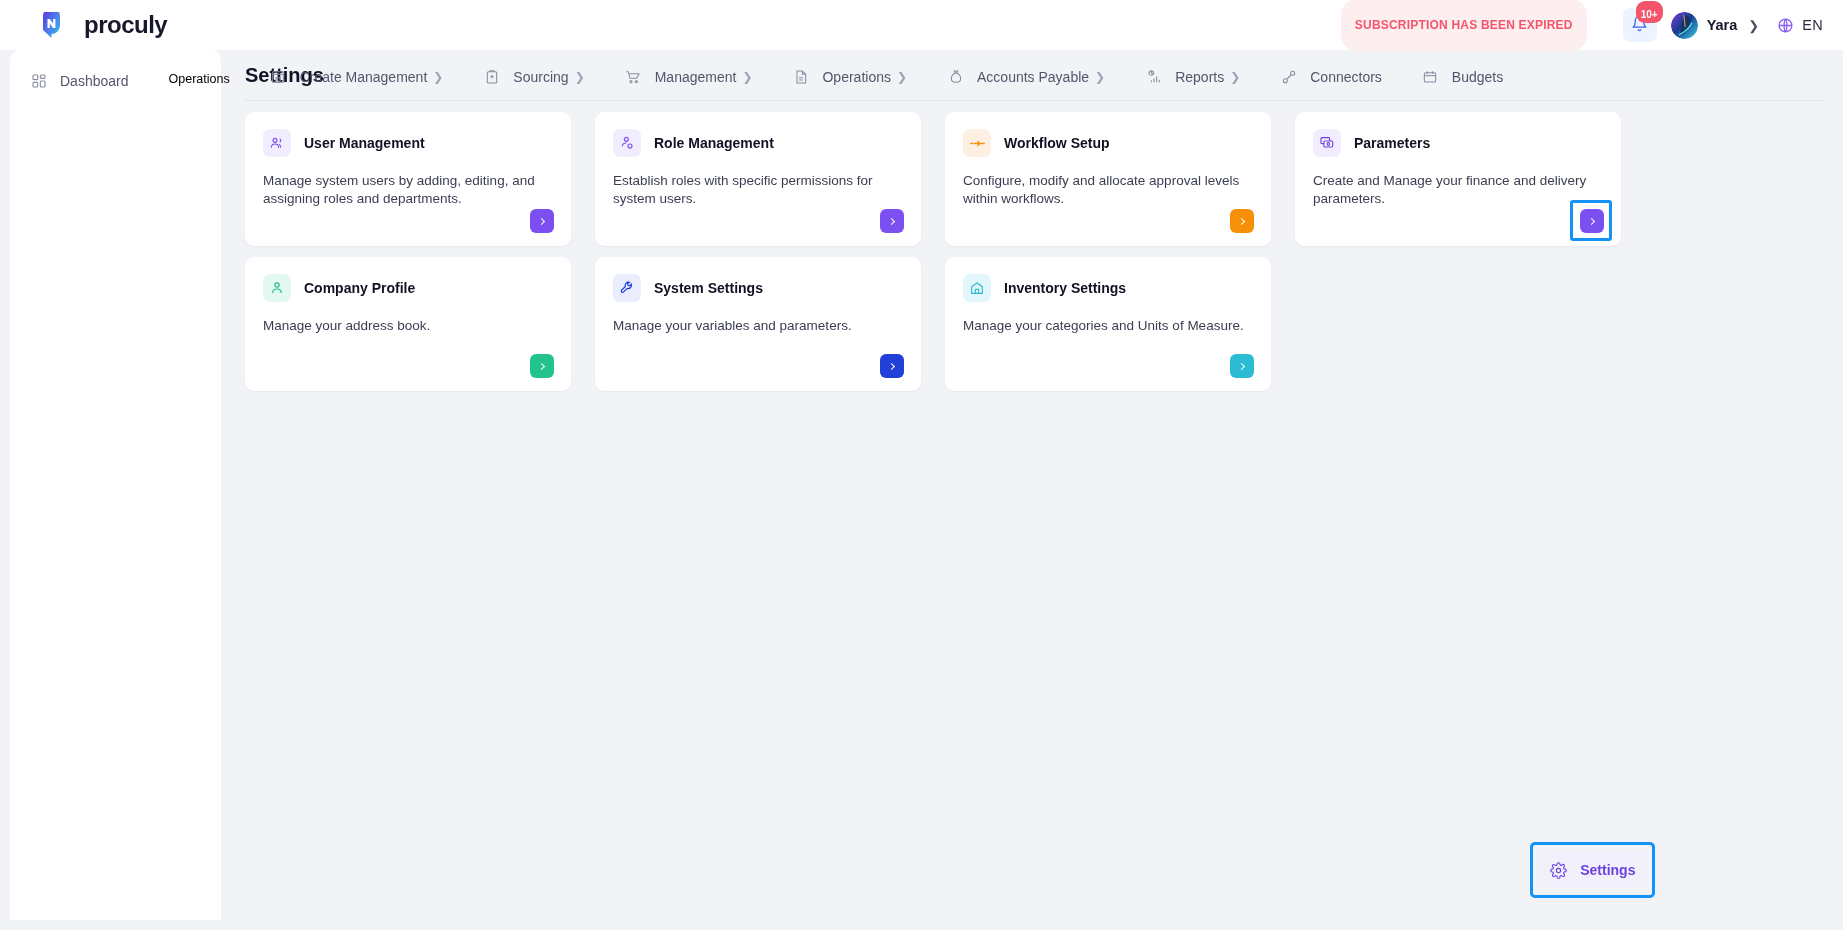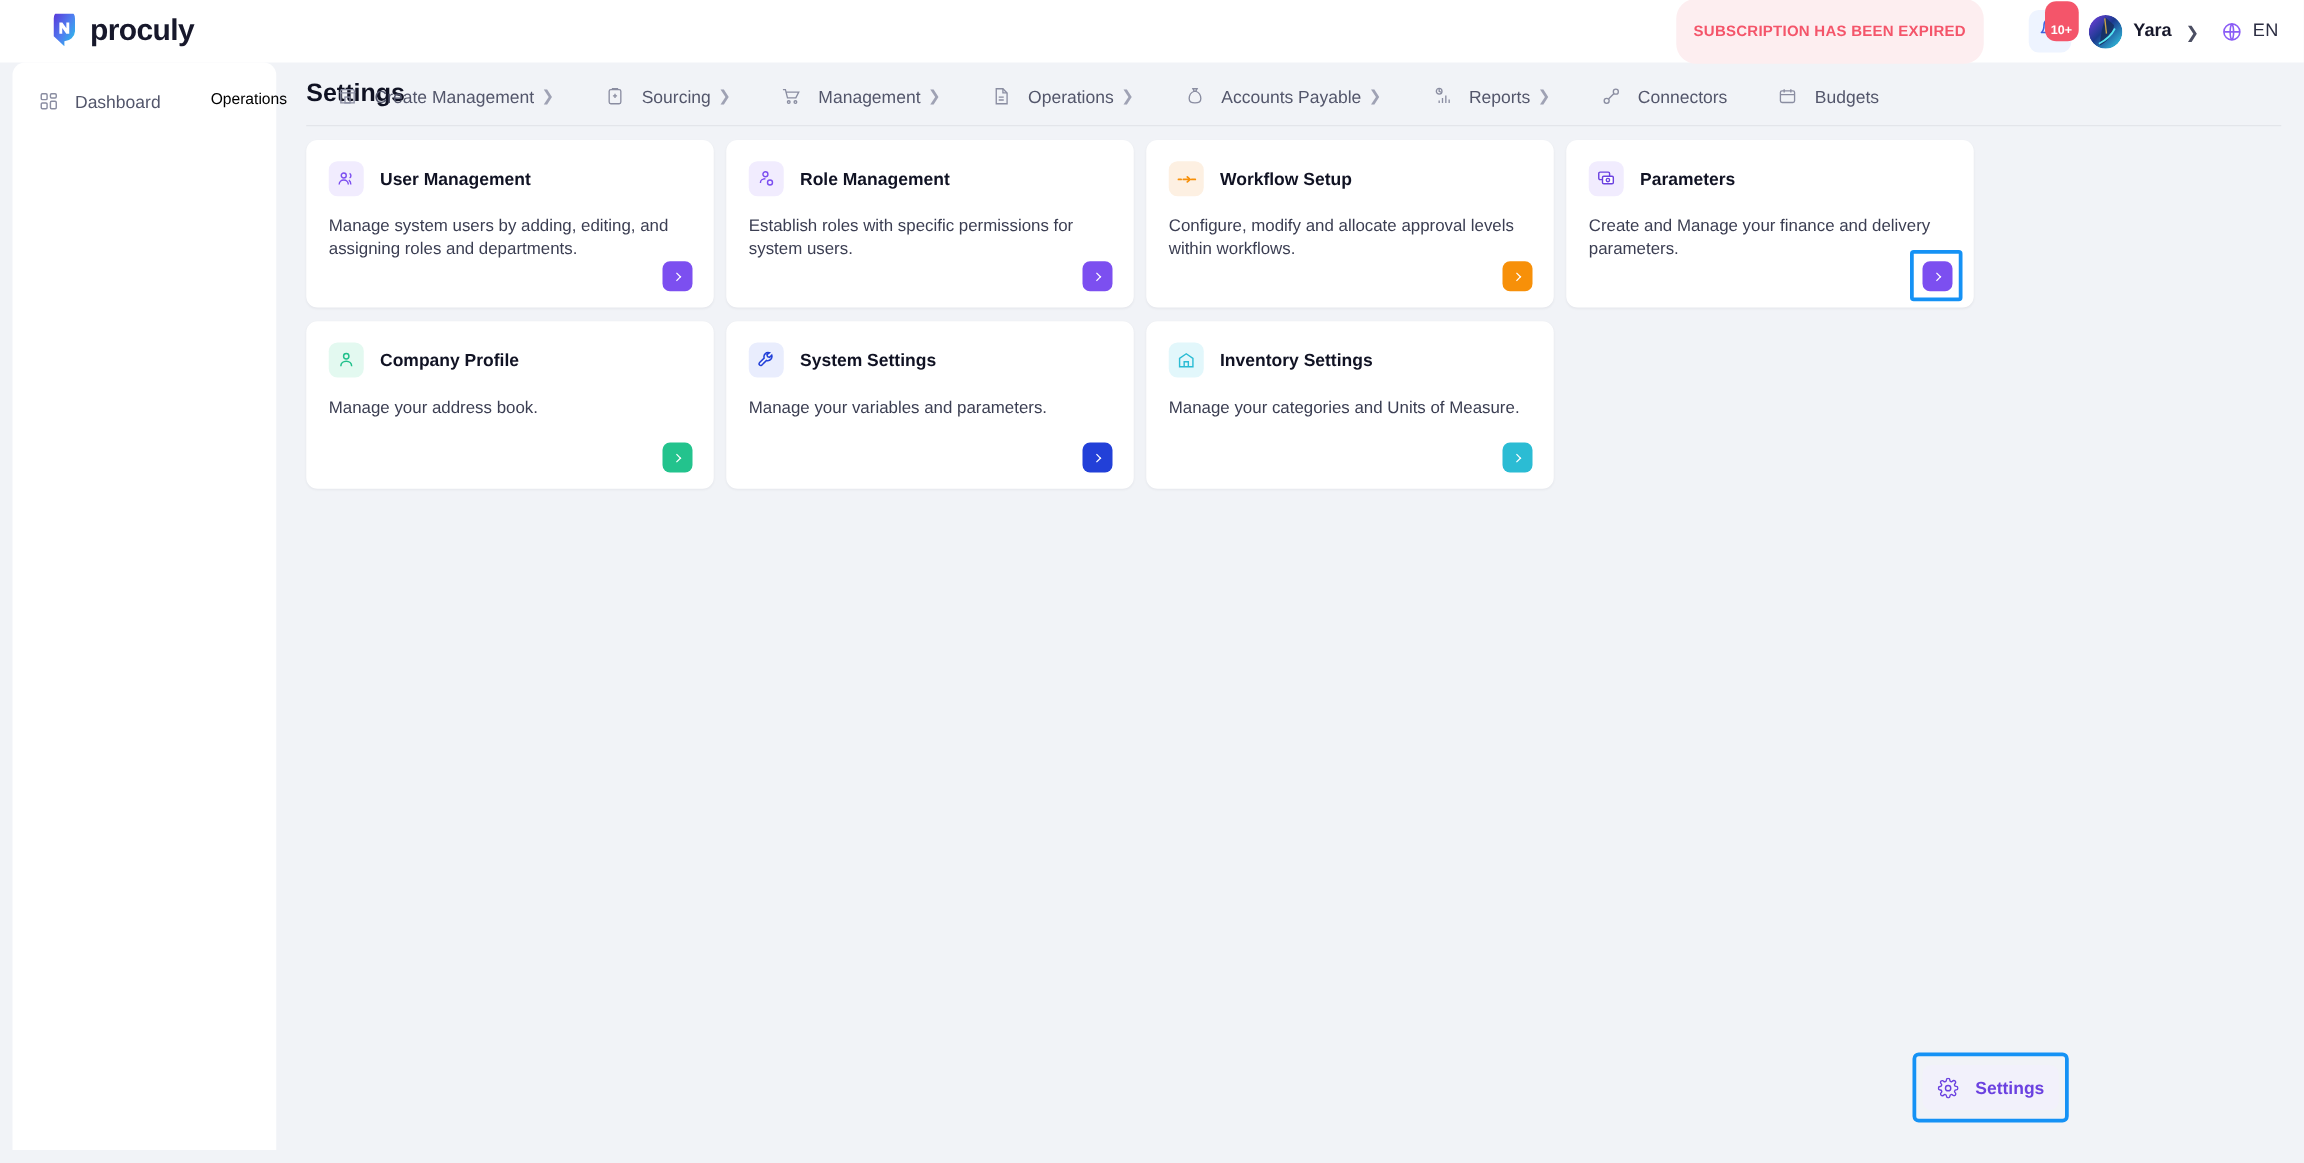--- a/index.html
+++ b/index.html
@@ -19,21 +19,22 @@
     top: 0; left: 0;
     width: 1843px;
     height: 50px;
     background: #ffffff;
     display: flex;
     align-items: center;
     z-index: 20;
   }
   .logo-wrap {
     display: flex;
-    gap: 7px;
+    align-items: center;
+    gap: 19px;
     margin-left: 40px;
   }
   .logo-mark { width: 25px; height: 26px; display: block; }
   .logo-text {
     font-size: 24px;
     font-weight: 700;
     color: #17182b;
     letter-spacing: -0.5px;
   }
 
@@ -66,21 +67,21 @@
     margin-right: 14px;
   }
   .bell-badge {
     position: absolute;
     top: -7px; left: 13px;
     background: #f4556a;
     color: #fff;
     font-size: 10px;
     font-weight: 700;
     border-radius: 9px;
-    padding: 18px 5px 2px 5px;
+    padding: 8px 5px 2px 5px;
     line-height: 12px;
     min-width: 25px;
     text-align: center;
   }
   .avatar {
     width: 27px; height: 27px;
     border-radius: 50%;
     overflow: hidden;
     margin-right: 9px;
     flex: none;
@@ -193,21 +194,21 @@
   }
   .title-rule {
     height: 1px;
     background: #e3e5ea;
     margin: 0 18px 0 17px;
   }
 
   .cards-grid {
     display: grid;
     grid-template-columns: repeat(4, 326px);
-    gap: 11px 10px;
+    gap: 11px 24px;
     padding: 11px 0 0 17px;
   }
   .card {
     position: relative;
     background: #ffffff;
     border-radius: 9px;
     height: 134px;
     padding: 17px 18px 0 18px;
     box-shadow: 0 1px 2px rgba(16,18,35,0.05);
   }

